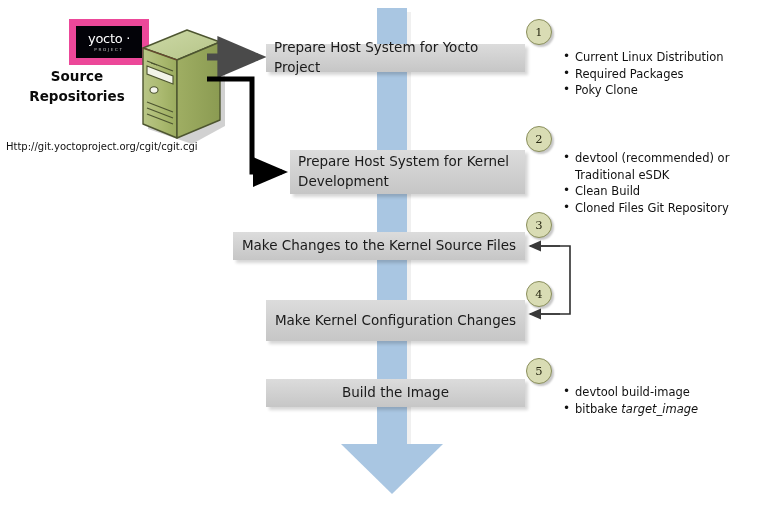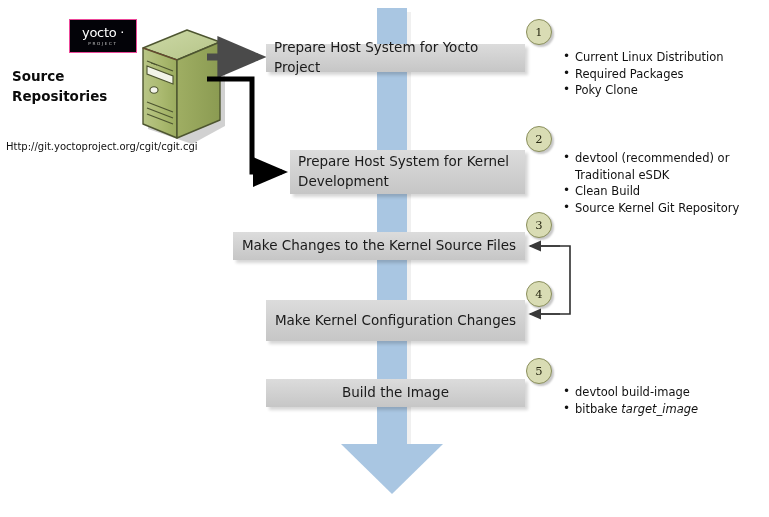--- a/index.html
+++ b/index.html
@@ -123,21 +123,21 @@
   .ital { font-style: italic; }
 
   
   #yocto-logo {
     position: absolute;
     left: 69px;
     top: 19px;
     width: 66px;
     height: 32px;
     background: #030308;
-    border: 1px solid #ec4899;
+    border: 7px solid #ec4899;
     display: flex;
     flex-direction: column;
     align-items: center;
     justify-content: center;
     z-index: 4;
   }
   #yocto-logo .yword {
     color: #ffffff;
     font-size: 13px;
     letter-spacing: -0.3px;
@@ -150,21 +150,21 @@
     letter-spacing: 1.6px;
     line-height: 7px;
     margin-top: 1px;
   }
 
   #src-label {
     position: absolute;
     left: 12px;
     top: 66px;
     width: 130px;
-    text-align: left;
+    text-align: center;
     font-size: 13.5px;
     font-weight: bold;
     line-height: 20px;
     color: #0b0b0b;
     z-index: 4;
   }
   #src-url {
     position: absolute;
     left: 6px;
     top: 141px;
@@ -312,21 +312,21 @@
       <li>Required Packages</li>
       <li>Poky Clone</li>
     </ul>
   </div>
 
   <div id="bl2" class="bullets">
     <ul>
       <li>devtool (recommended) or
 Traditional eSDK</li>
       <li>Clean Build</li>
-      <li>Source Kernel Git Repository</li>
+      <li>Cloned Files Git Repository</li>
     </ul>
   </div>
 
 
   <div id="bl5" class="bullets">
     <ul>
       <li><span>devtool build-image</span></li>
       <li><span>bitbake </span><span class="ital">target_image</span></li>
     </ul>
   </div>

